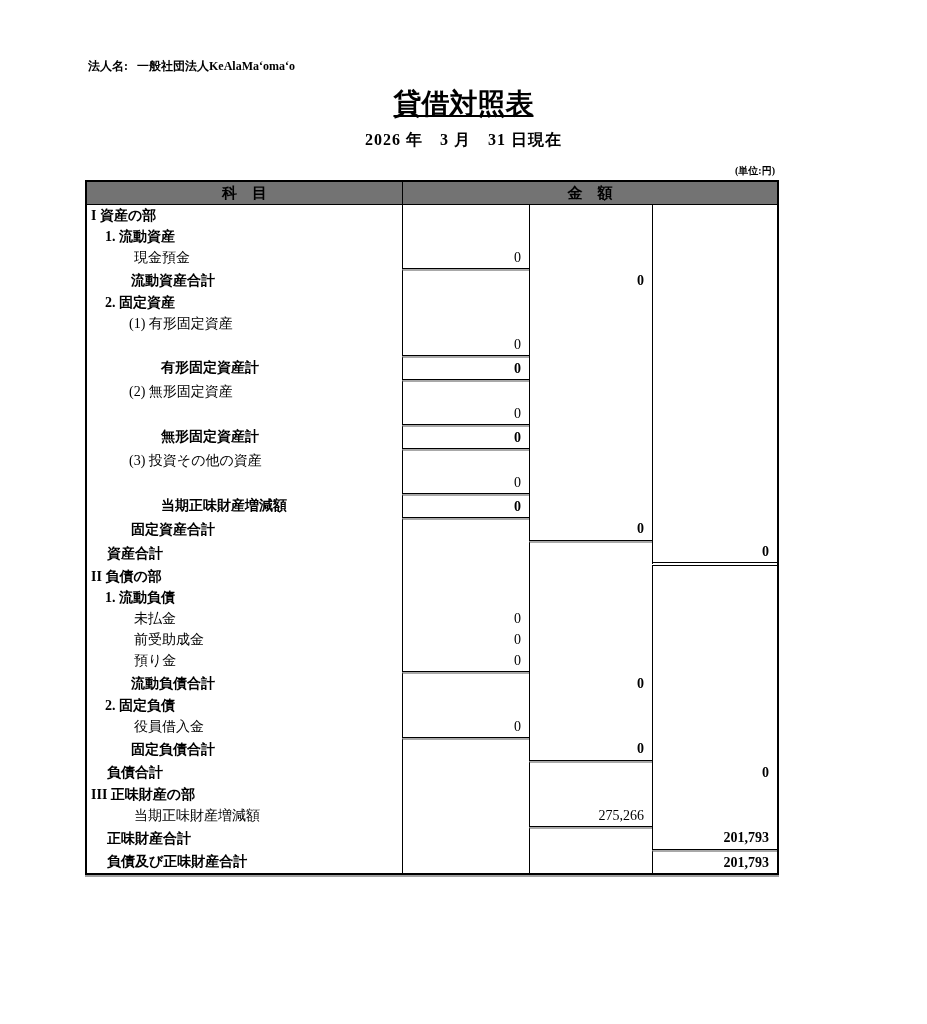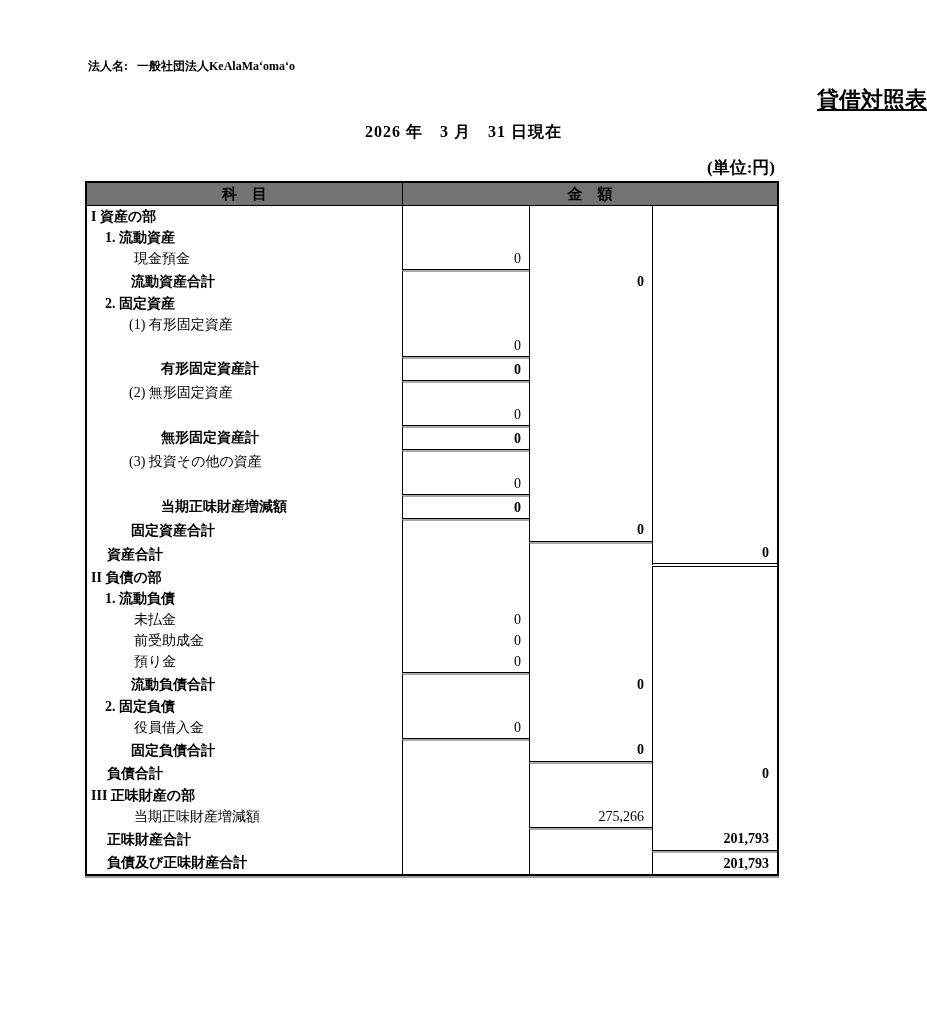--- a/index.html
+++ b/index.html
@@ -7,31 +7,31 @@
     width:927px;height:1024px;background:#ffffff;color:#000;
     font-family:"Liberation Serif","DejaVu Serif",serif;
     -webkit-font-smoothing:antialiased;
   }
   .corp-line{
     padding-top:58px;margin-left:88px;
     font-size:12px;font-weight:bold;white-space:nowrap;
   }
   .corp-line .corp-name{margin-left:9px;}
   .report-title{
-    margin:10px 0 0 0;text-align:right;
-    font-size:22px;font-weight:bold;
+    margin:10px 0 0 0;text-align:center;
+    font-size:28px;font-weight:bold;
   }
   .report-title span{text-decoration:underline;}
   .report-date{
     margin-top:7px;text-align:center;
     font-size:16px;font-weight:bold;letter-spacing:1px;
   }
   .unit-note{
     width:690px;margin:13px 0 2px 85px;text-align:right;
-    font-size:17px;font-weight:bold;
+    font-size:10px;font-weight:bold;
   }
   table.bs{
     margin-left:85px;width:690px;table-layout:fixed;
     border-collapse:separate;border-spacing:0;
     border:2px solid #000;
     box-shadow:0 2px 0 #9f9f9f;
   }
   table.bs col.c-acc{width:315px;}
   table.bs col.c-a1{width:127px;}
   table.bs col.c-a2{width:123px;}

